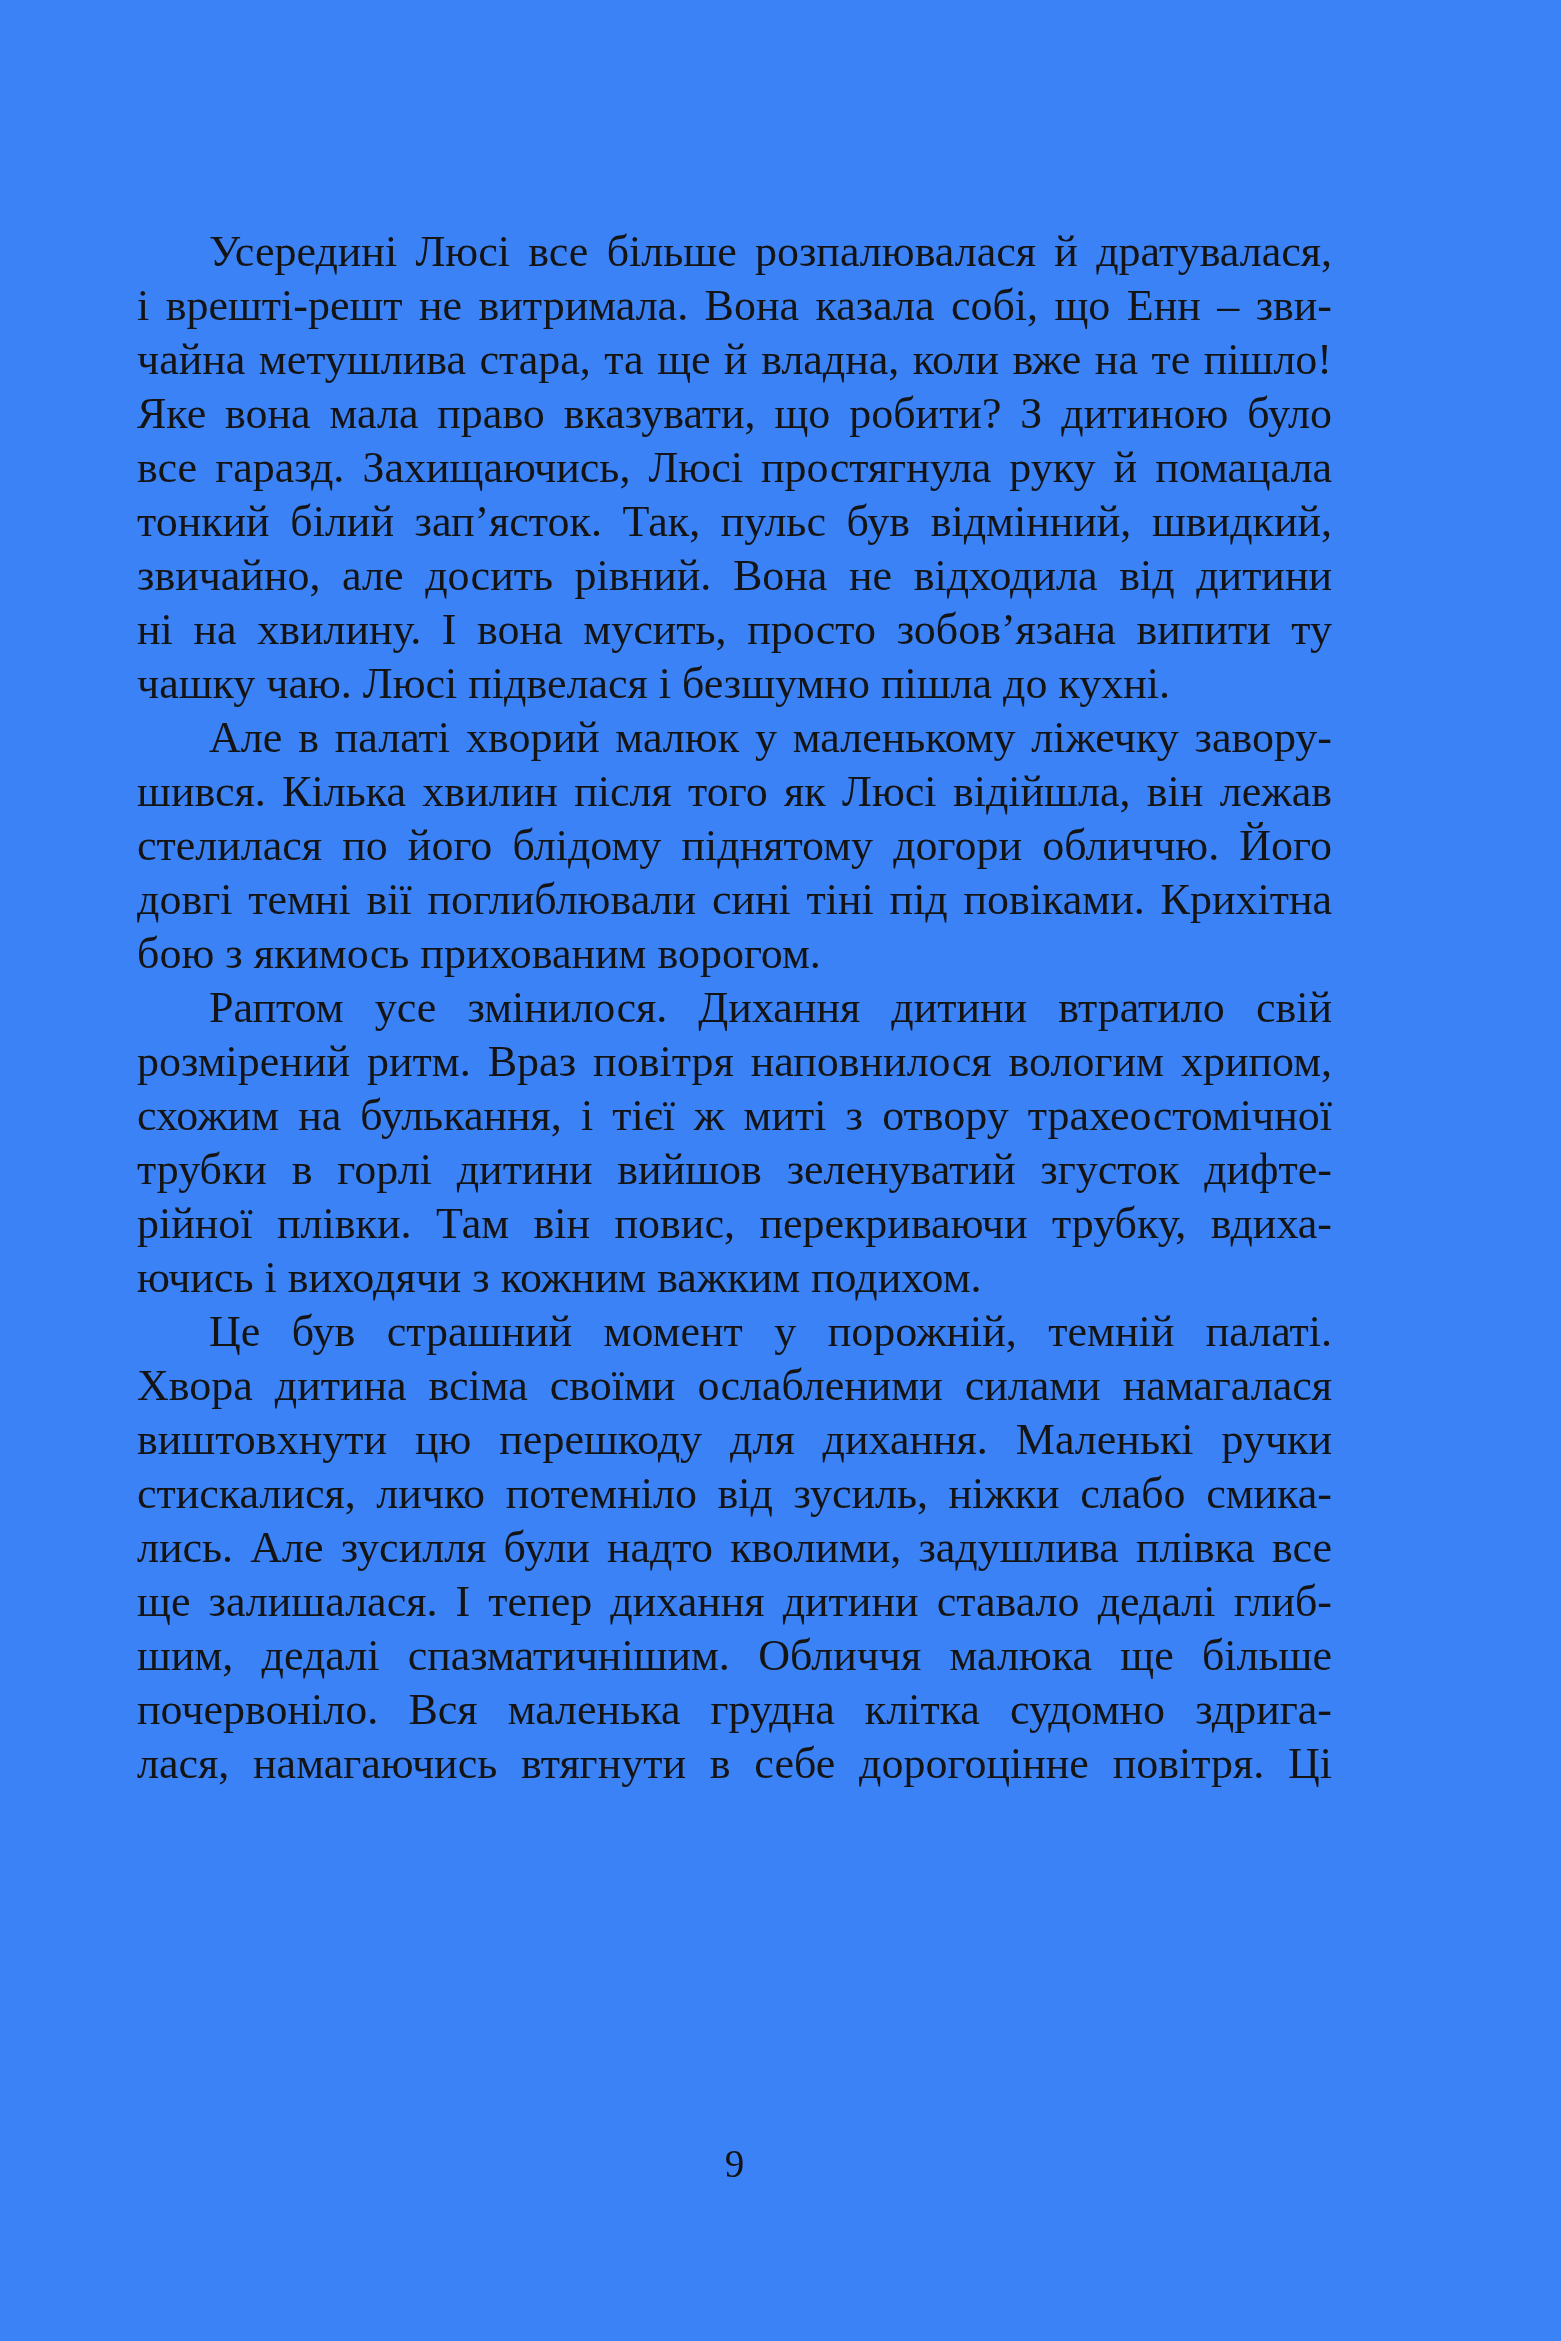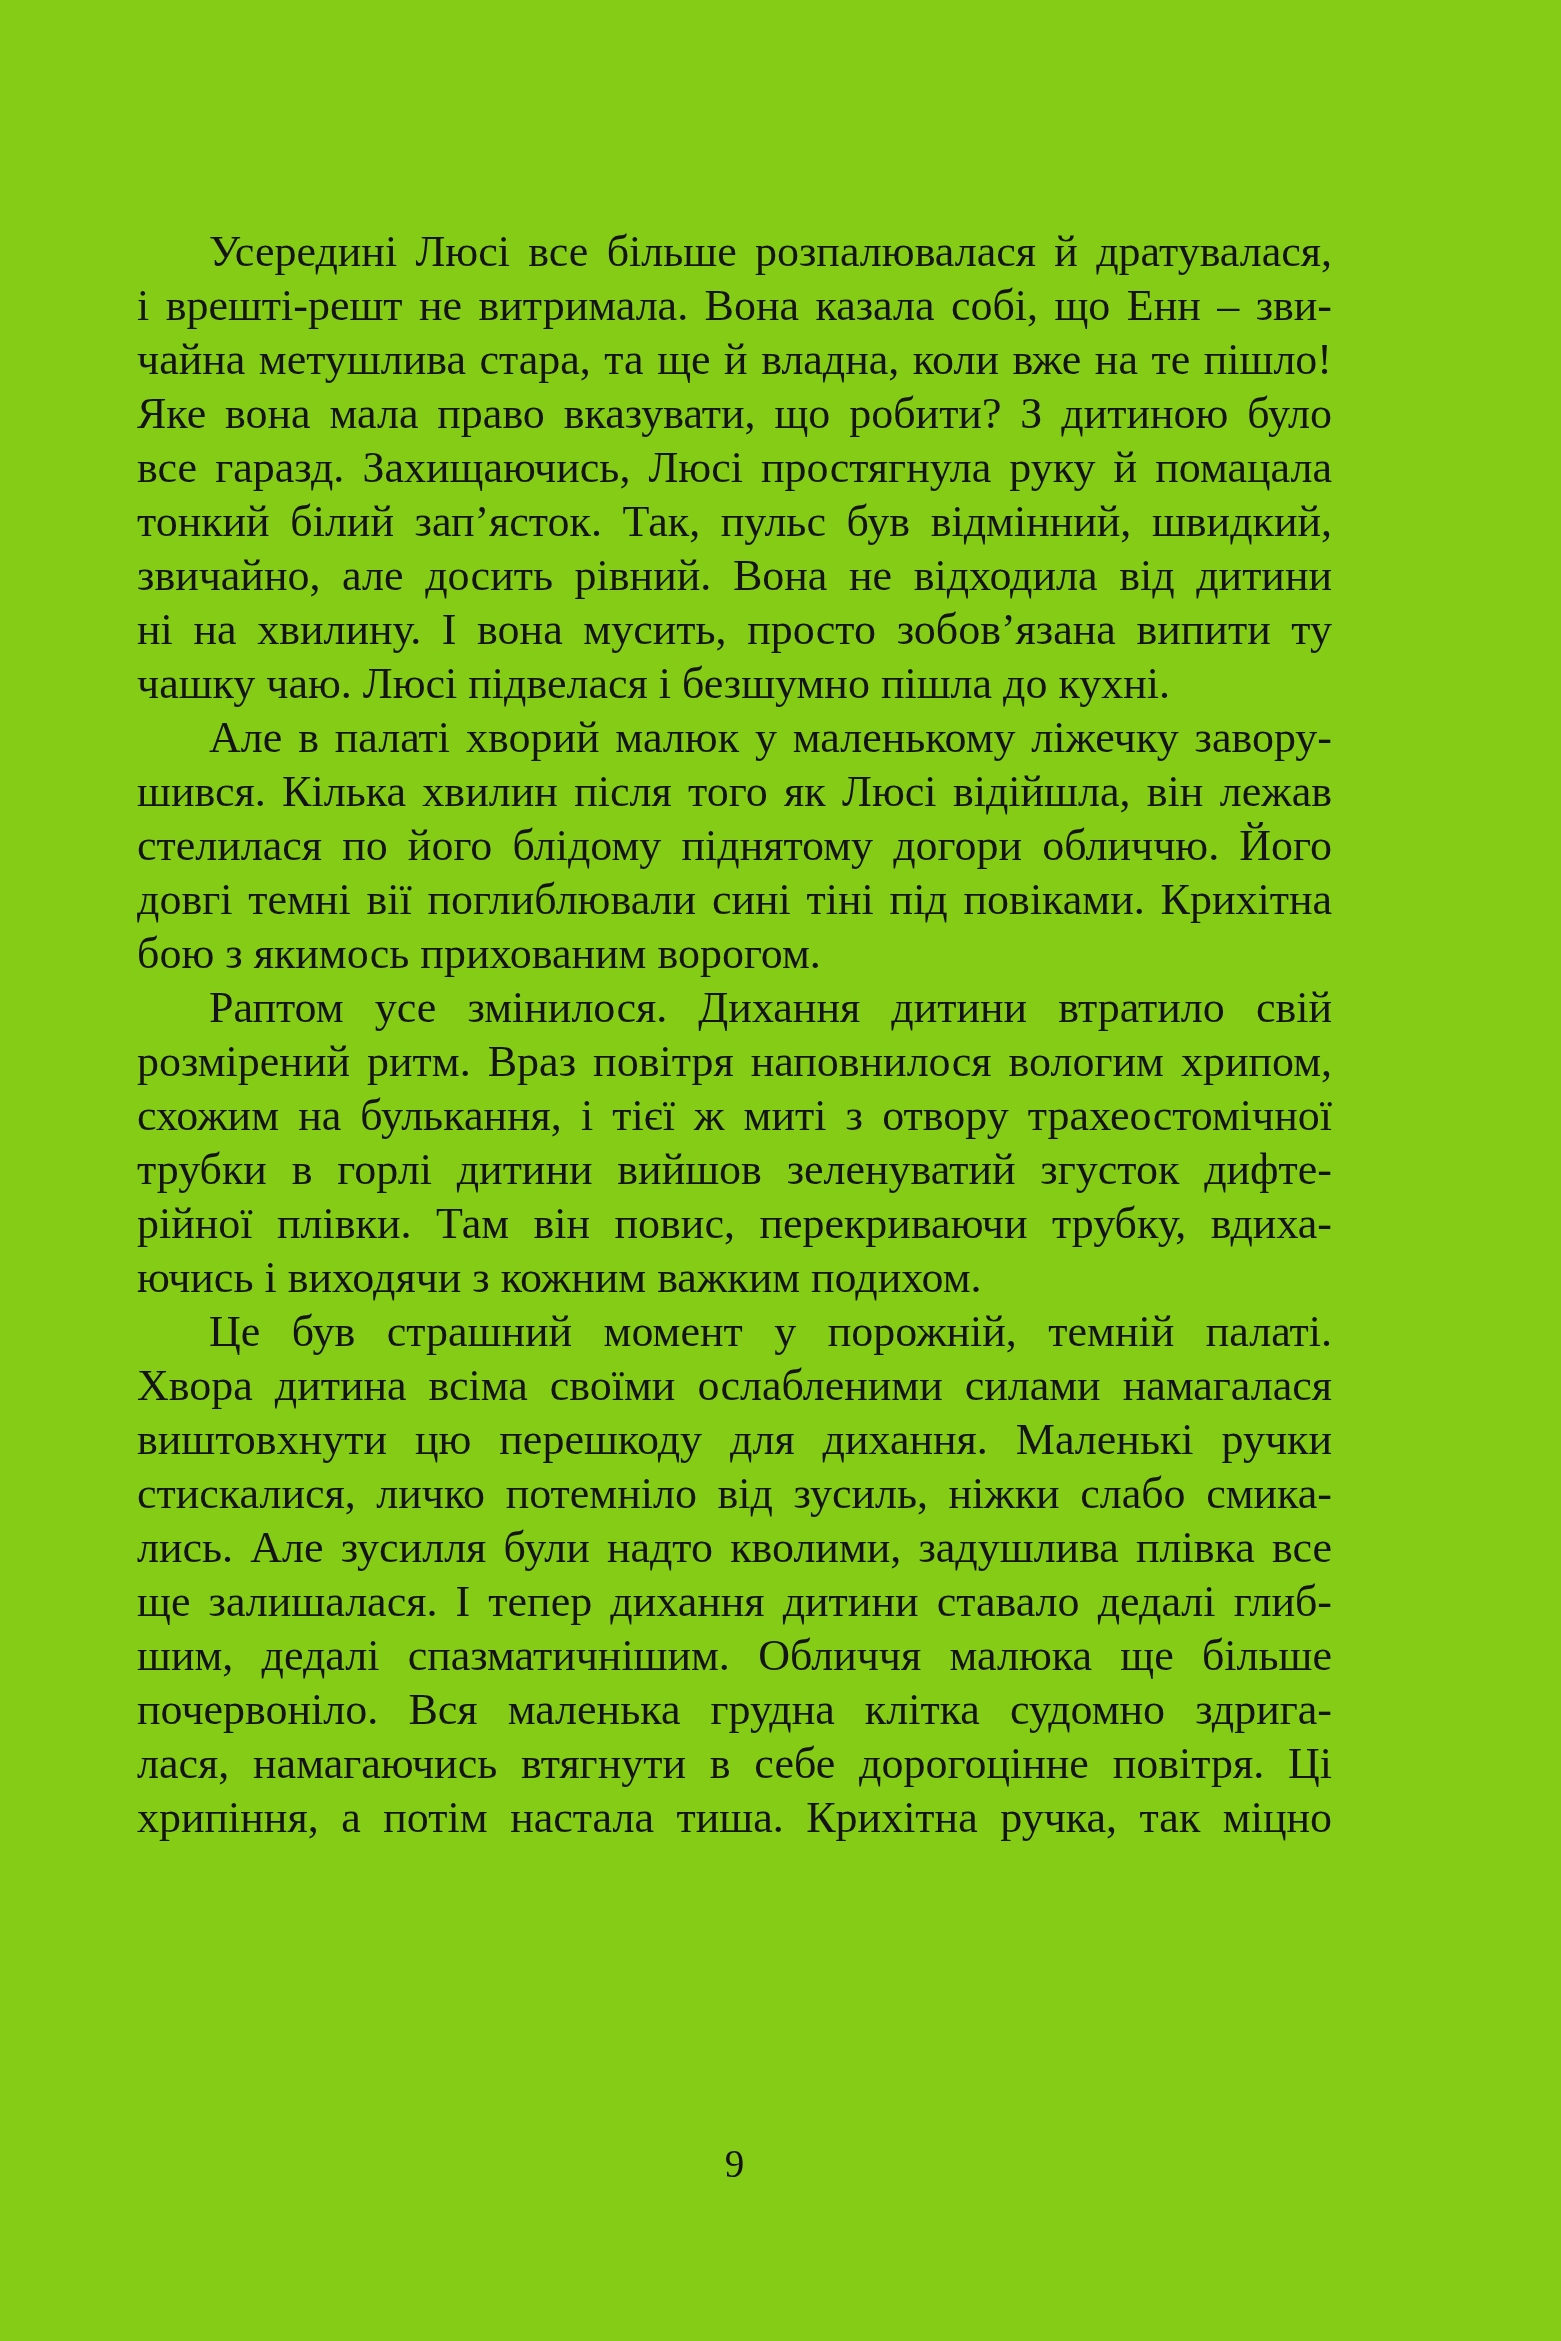--- a/index.html
+++ b/index.html
@@ -12,21 +12,21 @@
       height: 2342px;
       position: relative;
       overflow: hidden;
     }
     .page {
       position: absolute;
       left: 0;
       top: 0;
       width: 1561px;
       height: 2342px;
-      background: #84cc16;
+      background: #3b82f6;
     }
     .text-block {
       position: absolute;
       left: 137px;
       top: 225px;
       width: 1195px;
       font-family: "Liberation Serif", "DejaVu Serif", serif;
       font-size: 44px;
       line-height: 54px;
       color: #141414;
@@ -97,20 +97,19 @@
     <div>
       <div class="line indent">Це був страшний момент у порожній, темній палаті.</div>
       <div class="line">Хвора дитина всіма своїми ослабленими силами намагалася</div>
       <div class="line">виштовхнути цю перешкоду для дихання. Маленькі ручки</div>
       <div class="line">стискалися, личко потемніло від зусиль, ніжки слабо смика-</div>
       <div class="line">лись. Але зусилля були надто кволими, задушлива плівка все</div>
       <div class="line">ще залишалася. І тепер дихання дитини ставало дедалі глиб-</div>
       <div class="line">шим, дедалі спазматичнішим. Обличчя малюка ще більше</div>
       <div class="line">почервоніло. Вся маленька грудна клітка судомно здрига-</div>
       <div class="line">лася, намагаючись втягнути в себе дорогоцінне повітря. Ці</div>
-      <div class="line">хрипіння, а потім настала тиша. Крихітна ручка, так міцно</div>
     </div>
 
   </div>
 
   <div class="page-number">9</div>
 </div>
 
 
 </body></html>

